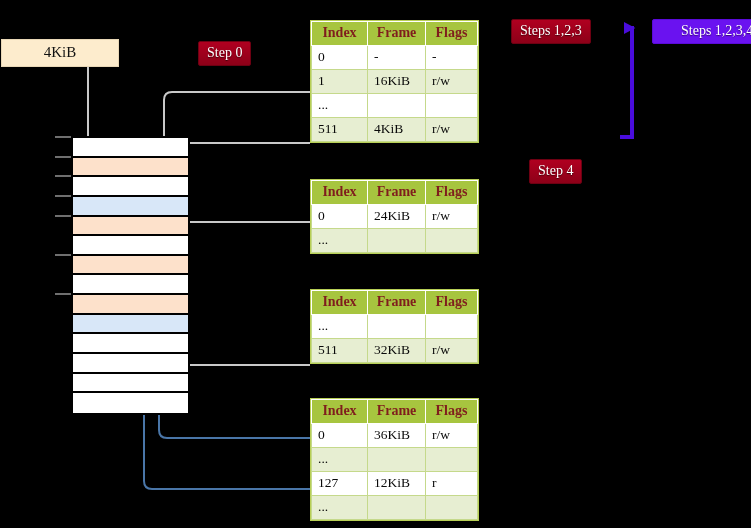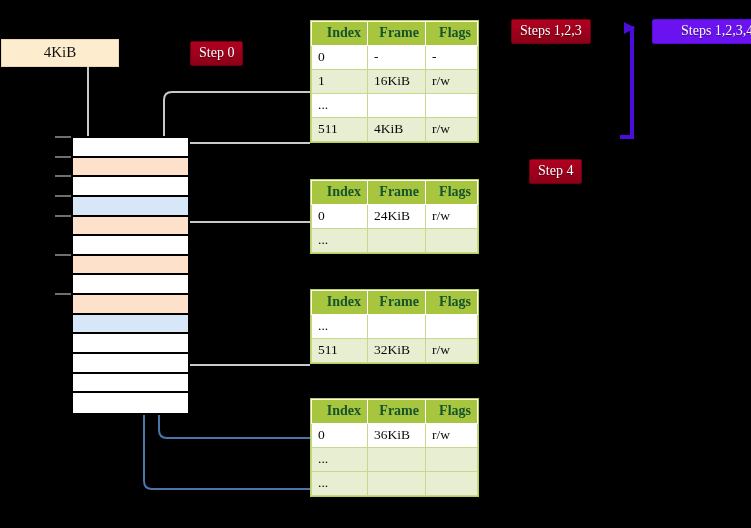--- a/index.html
+++ b/index.html
@@ -51,23 +51,23 @@
   
   .ptable {
     position: absolute;
     border-collapse: collapse;
     background: #ffffff;
     font-size: 13.5px;
     box-shadow: 0 0 0 1px #b8cf56;
   }
   .ptable th {
     background: #a7c53f;
-    color: #14532d;
+    color: #7f1d1d;
     font-weight: bold;
-    text-align: right;
+    text-align: center;
     padding: 3px 6px 4px 6px;
     border: 1px solid #ffffff;
     font-size: 14px;
     white-space: nowrap;
   }
   .ptable td {
     padding: 3px 6px 4px 6px;
     border: 1px solid #c5d98b;
     color: #0a0a0a;
     height: 22px;
@@ -145,21 +145,21 @@
 
     <path fill="none" stroke="#4a76a8" stroke-width="2" d="M 312,438 L 167,438 Q 159,438 159,430 L 159,328" marker-end="url(#ablue)"></path>
 
     <path fill="none" stroke="#4a76a8" stroke-width="2" d="M 312,489 L 152,489 Q 144,489 144,481 L 144,205" marker-end="url(#ablue)"></path>
 
     <path fill="none" stroke="#4a0ddc" stroke-width="4" d="M 620,137 L 632,137 L 632,28 L 625,28" marker-end="url(#apurple)"></path>
   </svg>
 
   <div class="badge-cream" style="left:1px; top:39px; width:118px;">4KiB</div>
 
-  <div class="badge badge-red" style="left:190px; top:41px;">Step 0</div>
+  <div class="badge badge-red" style="left:198px; top:41px;">Step 0</div>
 
   <div class="badge badge-red" style="left:521px; top:159px;margin-left:8px;">Step 4</div>
 
   <div class="badge badge-red" style="left:511px; top:19px;">Steps 1,2,3</div>
 
   <div class="badge badge-purple" style="left:652px; top:19px;padding-left:28px;">Steps 1,2,3,4</div>
 
   <div id="memcol">
       <div class="memrow " style="top: 0px; height: 19.6429px;"></div>
       <div class="memrow peach" style="top: 19.6429px; height: 19.6429px;"></div>
@@ -262,20 +262,25 @@
         <tr class="odd">
           <td class="col-index">0</td>
           <td class="col-frame">36KiB</td>
           <td class="col-flags">r/w</td>
         </tr>
         <tr class="even">
           <td class="col-index">...</td>
           <td class="col-frame"></td>
           <td class="col-flags"></td>
         </tr>
+        <tr class="odd">
+          <td class="col-index">127</td>
+          <td class="col-frame">12KiB</td>
+          <td class="col-flags">r</td>
+        </tr>
         <tr class="even">
           <td class="col-index">...</td>
           <td class="col-frame"></td>
           <td class="col-flags"></td>
         </tr>
       </tbody>
     </table>
 
 <div class="tick" style="left: 55px; top: 136px;"></div>
     <div class="tick" style="left: 55px; top: 155.643px;"></div>

